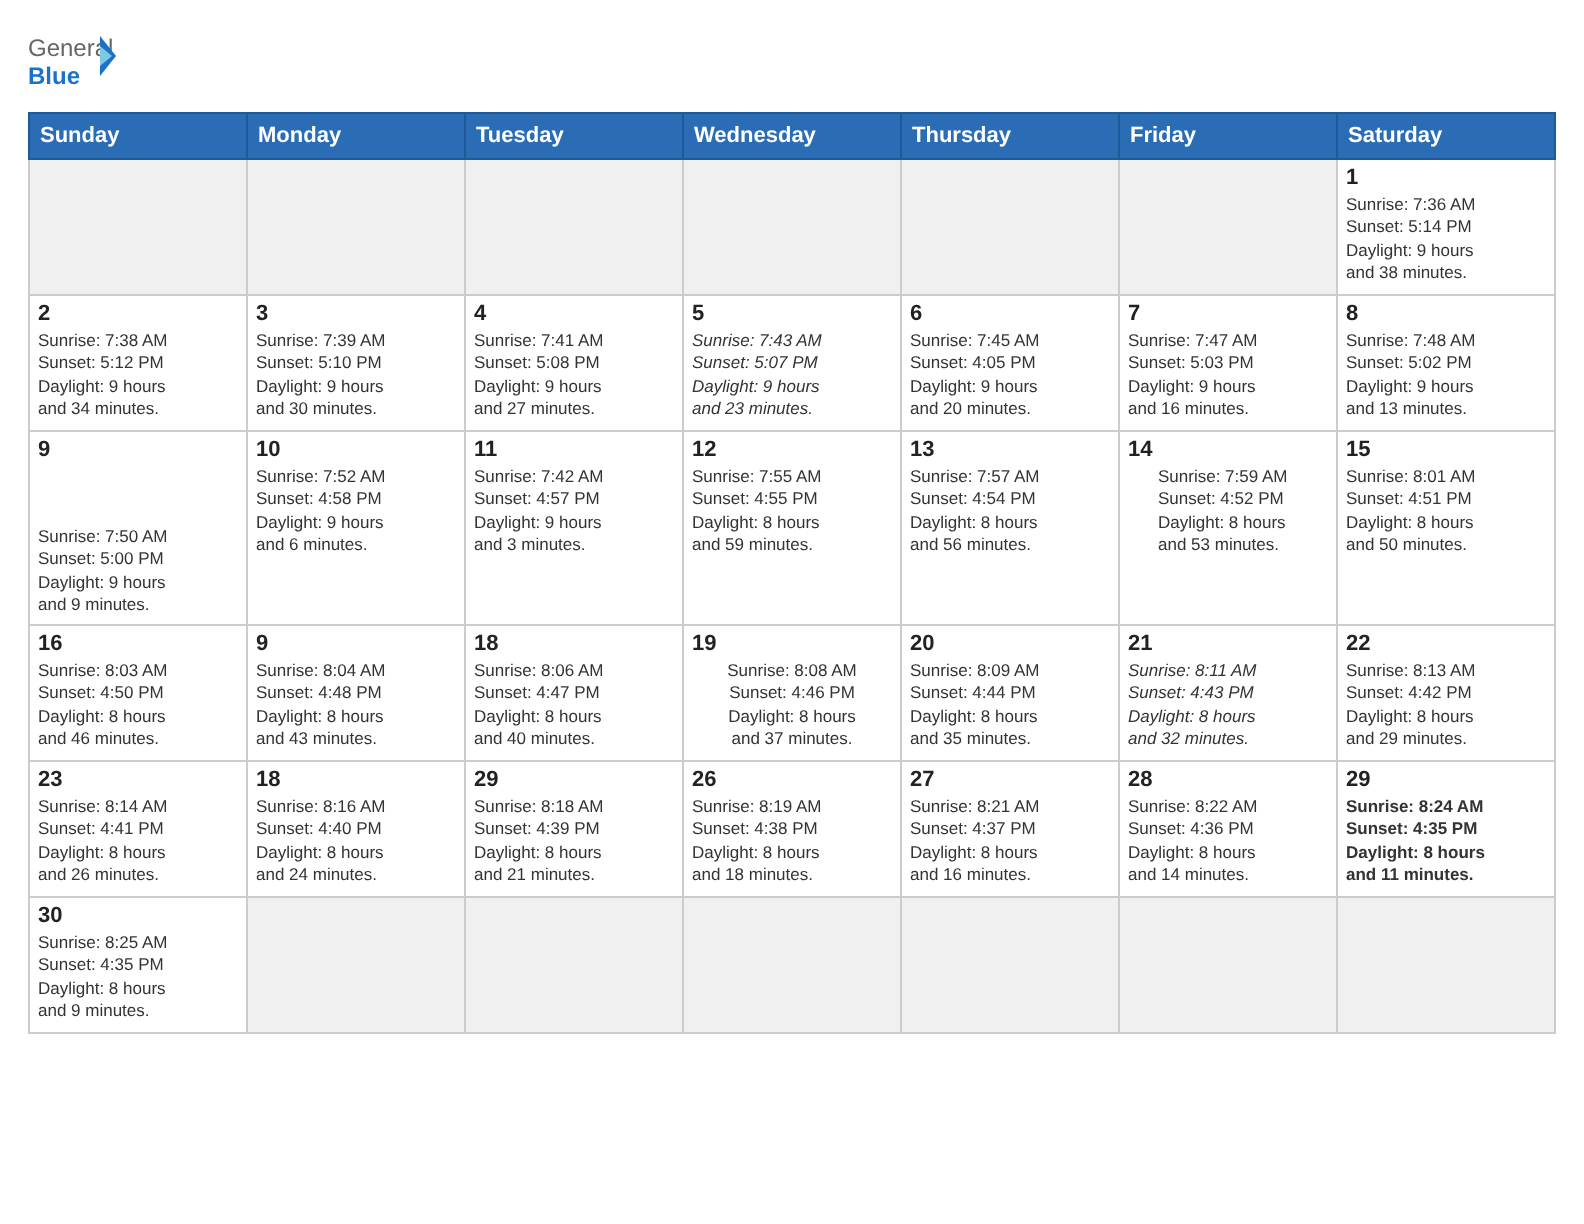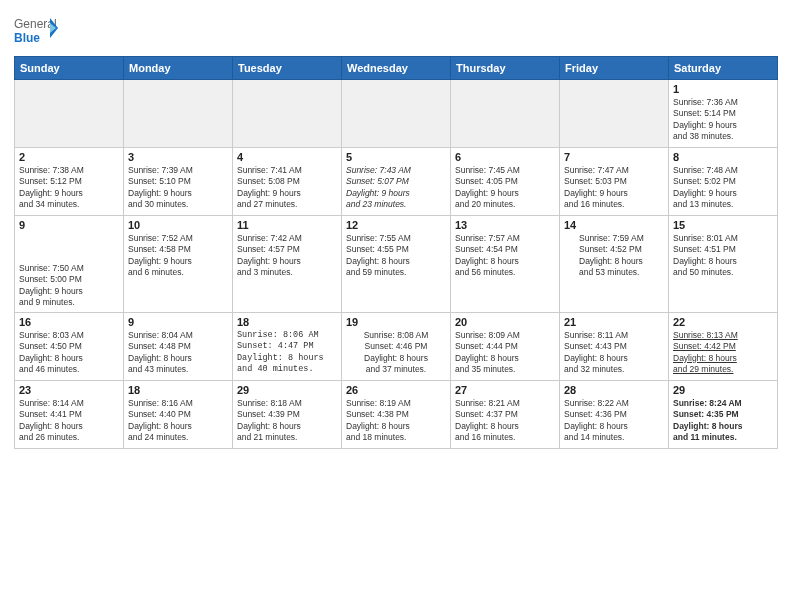--- a/index.html
+++ b/index.html
@@ -244,49 +244,49 @@
           </td>
           <td>
             <span class="day-num">9</span>
             <div class="day-info" style="white-space: pre-line;">Sunrise: 8:04 AM
 Sunset: 4:48 PM
 Daylight: 8 hours
 and 43 minutes.</div>
           </td>
           <td>
             <span class="day-num">18</span>
-            <div class="day-info" style="white-space: pre-line; font-family: Liberation Mono, monospace;">Sunrise: 8:06 AM
+            <div class="day-info" style="white-space: pre-line;">Sunrise: 8:06 AM
 Sunset: 4:47 PM
 Daylight: 8 hours
 and 40 minutes.</div>
           </td>
           <td>
             <span class="day-num">19</span>
             <div class="day-info" style="white-space: pre-line; text-align: center;">Sunrise: 8:08 AM
 Sunset: 4:46 PM
 Daylight: 8 hours
 and 37 minutes.</div>
           </td>
           <td>
             <span class="day-num">20</span>
             <div class="day-info" style="white-space: pre-line;">Sunrise: 8:09 AM
 Sunset: 4:44 PM
 Daylight: 8 hours
 and 35 minutes.</div>
           </td>
           <td>
             <span class="day-num">21</span>
-            <div class="day-info" style="white-space: pre-line;">Sunrise: 8:11 AM
+            <div class="day-info" style="white-space: pre-line; font-style: italic;">Sunrise: 8:11 AM
 Sunset: 4:43 PM
 Daylight: 8 hours
 and 32 minutes.</div>
           </td>
           <td>
             <span class="day-num">22</span>
-            <div class="day-info" style="white-space: pre-line; text-decoration: underline;">Sunrise: 8:13 AM
+            <div class="day-info" style="white-space: pre-line;">Sunrise: 8:13 AM
 Sunset: 4:42 PM
 Daylight: 8 hours
 and 29 minutes.</div>
           </td>
         </tr>
         <tr>
           <td>
             <span class="day-num">23</span>
             <div class="day-info" style="white-space: pre-line;">Sunrise: 8:14 AM
 Sunset: 4:41 PM
@@ -328,16 +328,31 @@
 Daylight: 8 hours
 and 14 minutes.</div>
           </td>
           <td>
             <span class="day-num">29</span>
             <div class="day-info" style="white-space: pre-line; font-weight: bold;">Sunrise: 8:24 AM
 Sunset: 4:35 PM
 Daylight: 8 hours
 and 11 minutes.</div>
           </td>
+        </tr>
+        <tr class="last-row">
+          <td>
+            <span class="day-num">30</span>
+            <div class="day-info" style="white-space: pre-line;">Sunrise: 8:25 AM
+Sunset: 4:35 PM
+Daylight: 8 hours
+and 9 minutes.</div>
+          </td>
+          <td class="empty"></td>
+          <td class="empty"></td>
+          <td class="empty"></td>
+          <td class="empty"></td>
+          <td class="empty"></td>
+          <td class="empty"></td>
         </tr>
       </tbody>
   </table>
 </div>
 
 </body></html>

